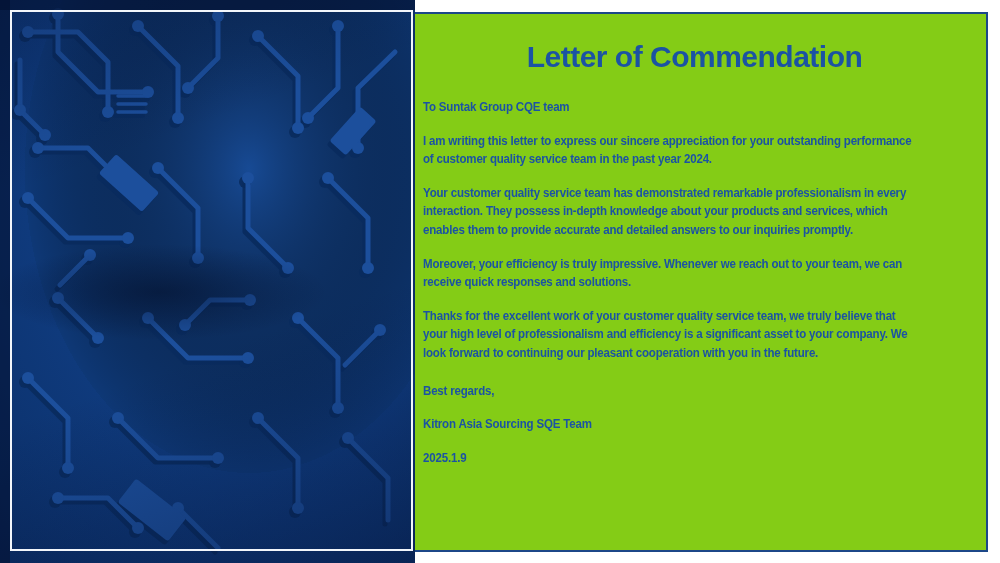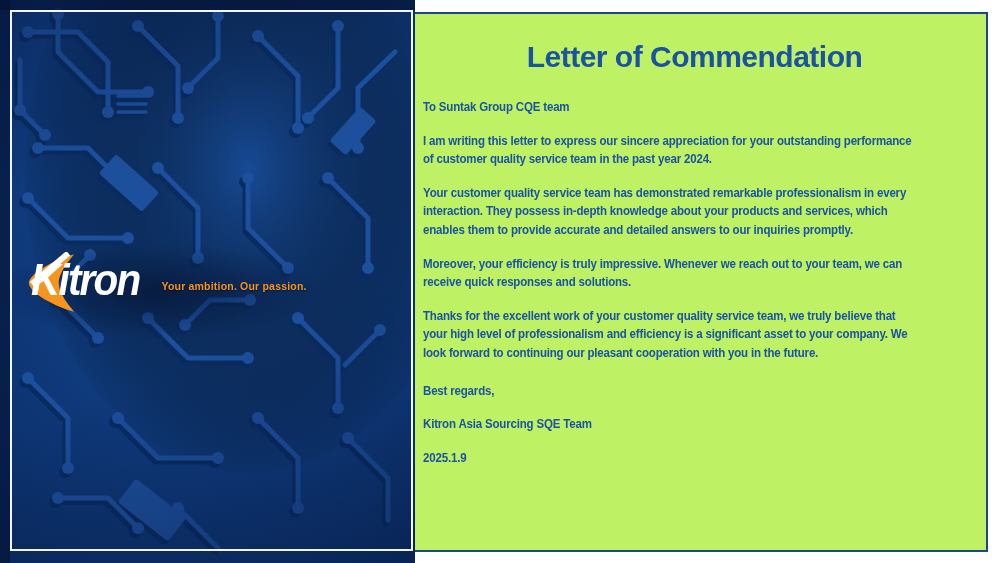--- a/index.html
+++ b/index.html
@@ -24,21 +24,21 @@
   .logo-row { position:absolute; left:26px; top:250px; display:flex; align-items:flex-start; }
   .k-icon { width:50px; height:62px; margin-top:2px; flex:0 0 auto; }
   .wordmark { color:#ffffff; font-weight:bold; font-style:italic; font-size:45px; line-height:60px;
     letter-spacing:-2px; margin-left:5px; transform:scaleX(.9); transform-origin:left center; white-space:nowrap; }
   .tagline { color:#F7941E; font-weight:bold; font-size:10.5px; letter-spacing:.2px;
     margin-left:10px; margin-top:30px; white-space:nowrap;
     text-shadow:0 1px 2px rgba(0,0,20,.45); }
 
   
   .letter-panel { position:absolute; left:415px; top:12px; width:573px; height:540px;
-    background:#bef264; border:2px solid #1C4788; border-left:none; box-sizing:border-box;
+    background:#84cc16; border:2px solid #1C4788; border-left:none; box-sizing:border-box;
     padding:26px 20px 0 8px; }
   .letter-title { color:#1B53A3; font-size:30px; font-weight:bold; text-align:center;
     letter-spacing:-.5px; margin:0 0 24px 0; }
   .letter-body p { color:#1B53A3; font-size:12.4px; font-weight:bold; line-height:18.6px;
     letter-spacing:-.2px; margin:0 0 15px 0; white-space:nowrap;
     transform:scaleX(.93); transform-origin:left top; }
   .letter-body p.sig-gap { margin-top:19px; }
 </style>
 </head>
 <body>
@@ -215,28 +215,20 @@
         <rect x="330" y="120" width="46" height="22" rx="3" transform="rotate(-48 353 131)"></rect>
       </g>
     </svg>
 
     <div class="vignette"></div>
     <div class="edge-shade-left"></div>
     <div class="edge-shade-top"></div>
     <div class="logo-shadow"></div>
     <div class="white-frame"></div>
 
-    <div class="logo-row">
-      <svg class="k-icon" viewBox="0 0 52 62">
-        <path d="M50,1 C23,9 3,23 3,31 C3,39 23,53 50,61 C40,49 34,39 34,31 C34,23 40,13 50,1 Z" fill="#F7941E"></path>
-        <path d="M6,32 L44,0" stroke="#ffffff" stroke-width="6" fill="none"></path>
-      </svg>
-      <div class="wordmark">Kitron</div>
-      <div class="tagline">Your ambition. Our passion.</div>
-    </div>
   </div>
 
   <div class="letter-panel">
     <h1 class="letter-title">Letter of Commendation</h1>
     <div class="letter-body">
       <p>To Suntak Group CQE team</p>
       <p>I am writing this letter to express our sincere appreciation for your outstanding performance<br>of customer quality service team in the past year 2024.</p>
       <p>Your customer quality service team has demonstrated remarkable professionalism in every<br>interaction. They possess in-depth knowledge about your products and services, which<br>enables them to provide accurate and detailed answers to our inquiries promptly.</p>
       <p>Moreover, your efficiency is truly impressive. Whenever we reach out to your team, we can<br>receive quick responses and solutions.</p>
       <p>Thanks for the excellent work of your customer quality service team, we truly believe that<br>your high level of professionalism and efficiency is a significant asset to your company. We<br>look forward to continuing our pleasant cooperation with you in the future.</p>

